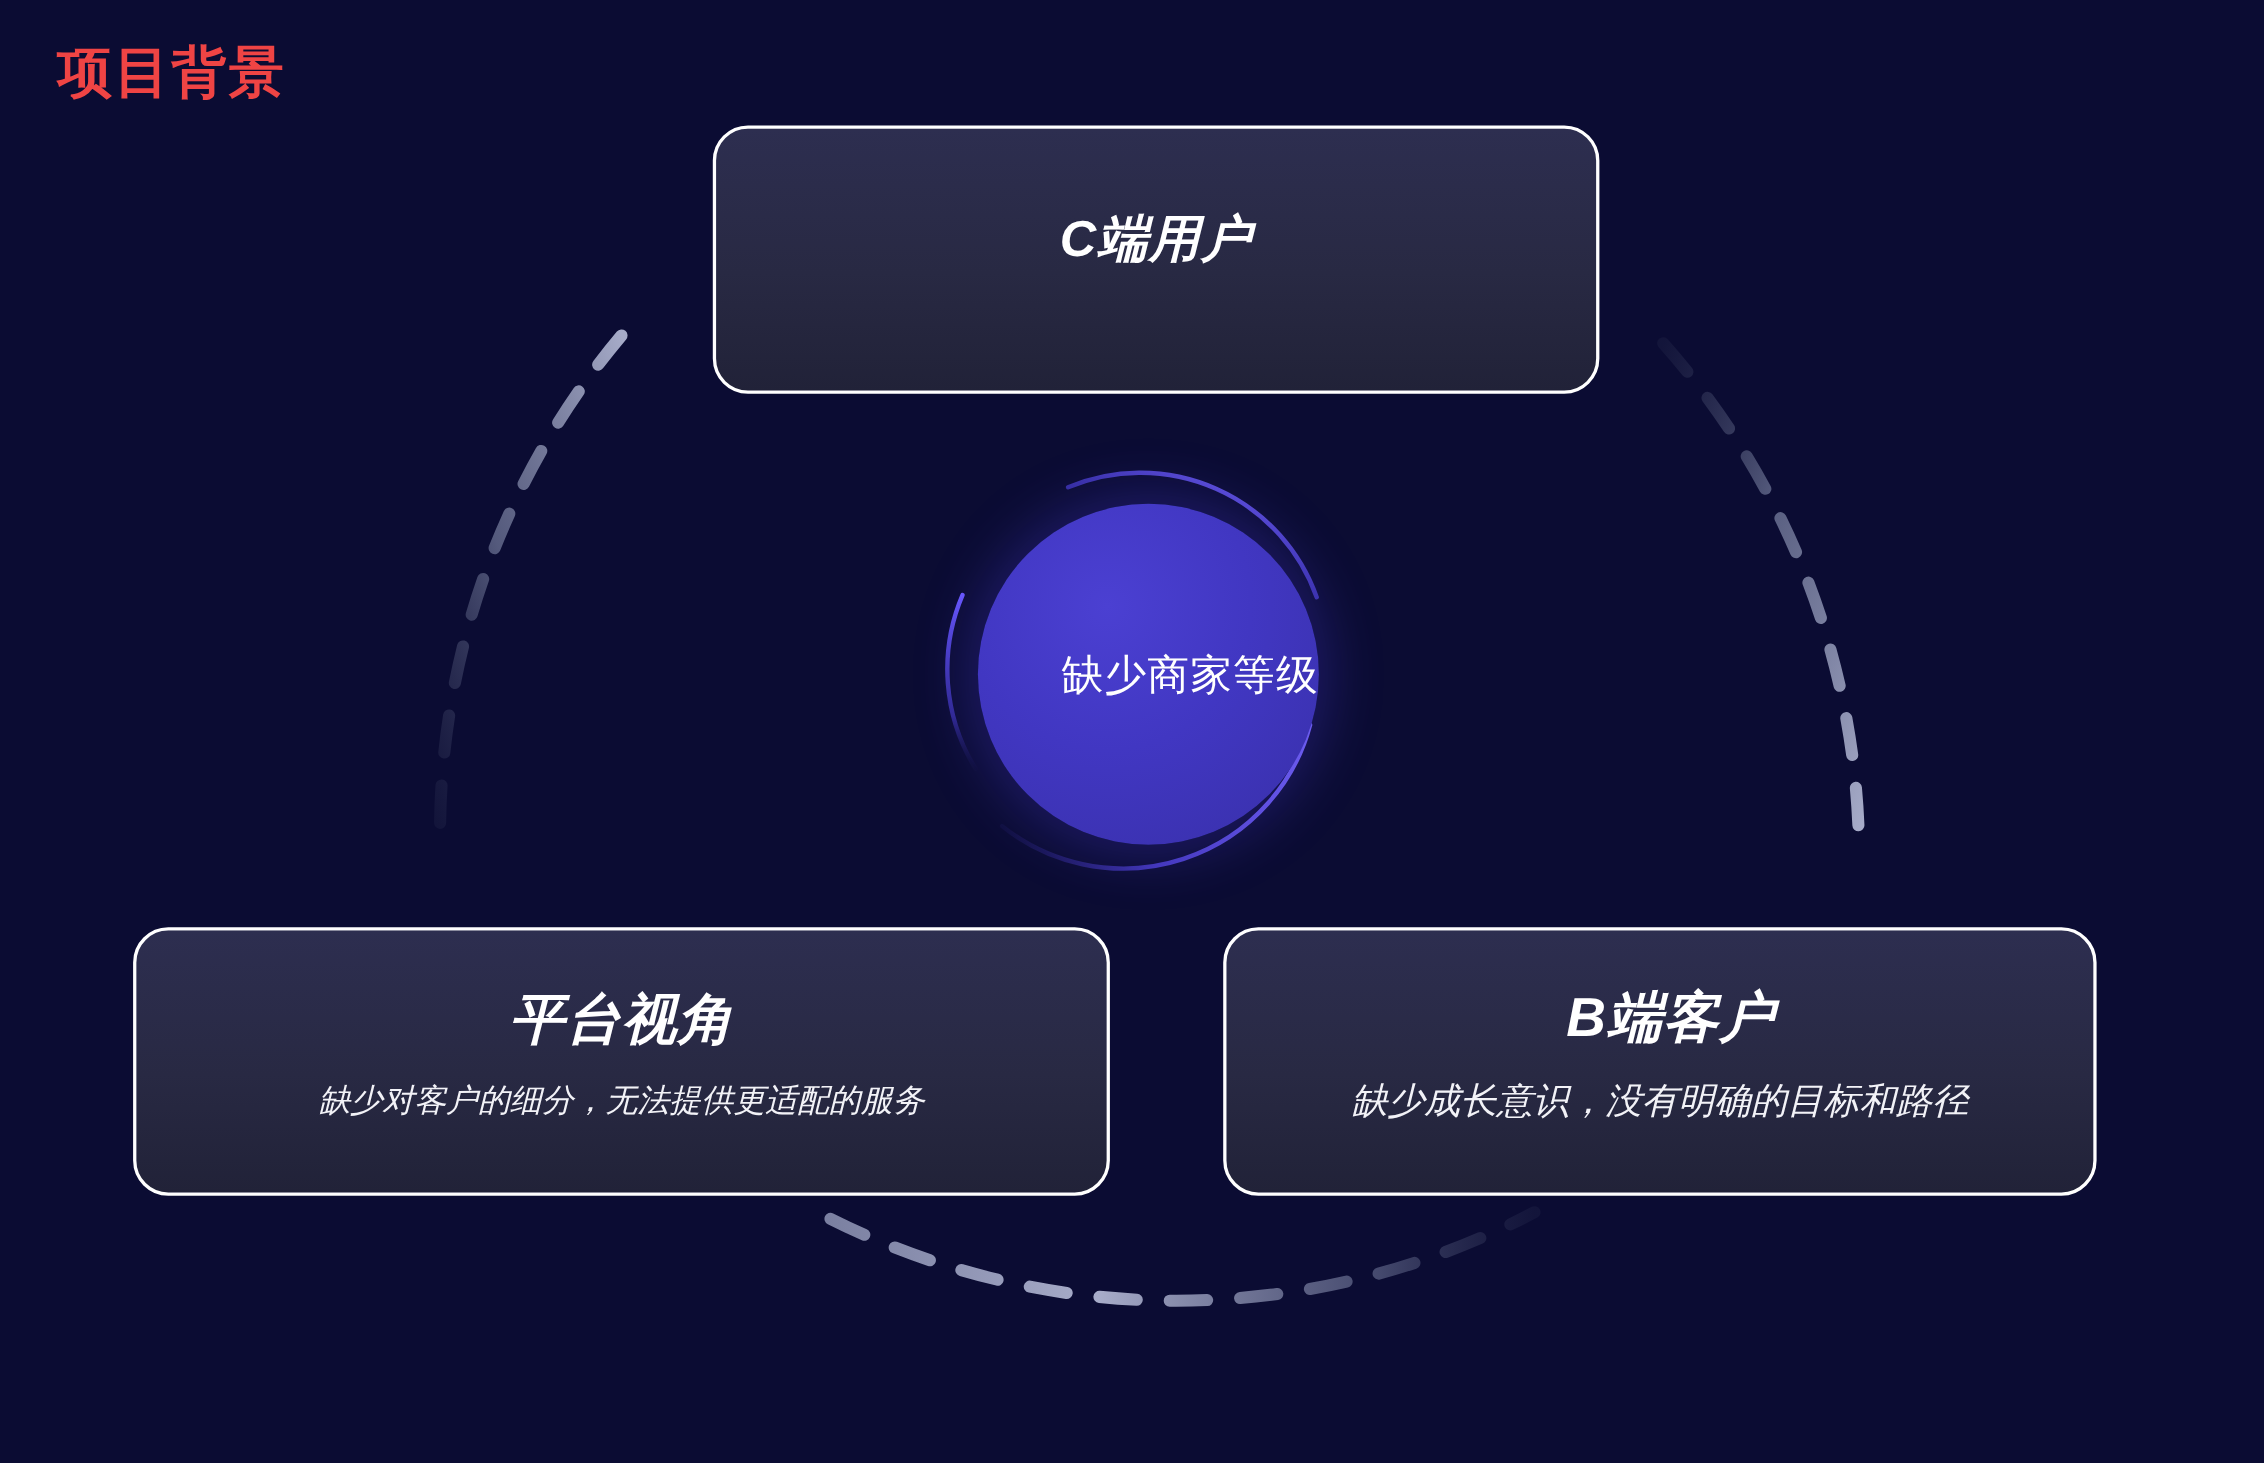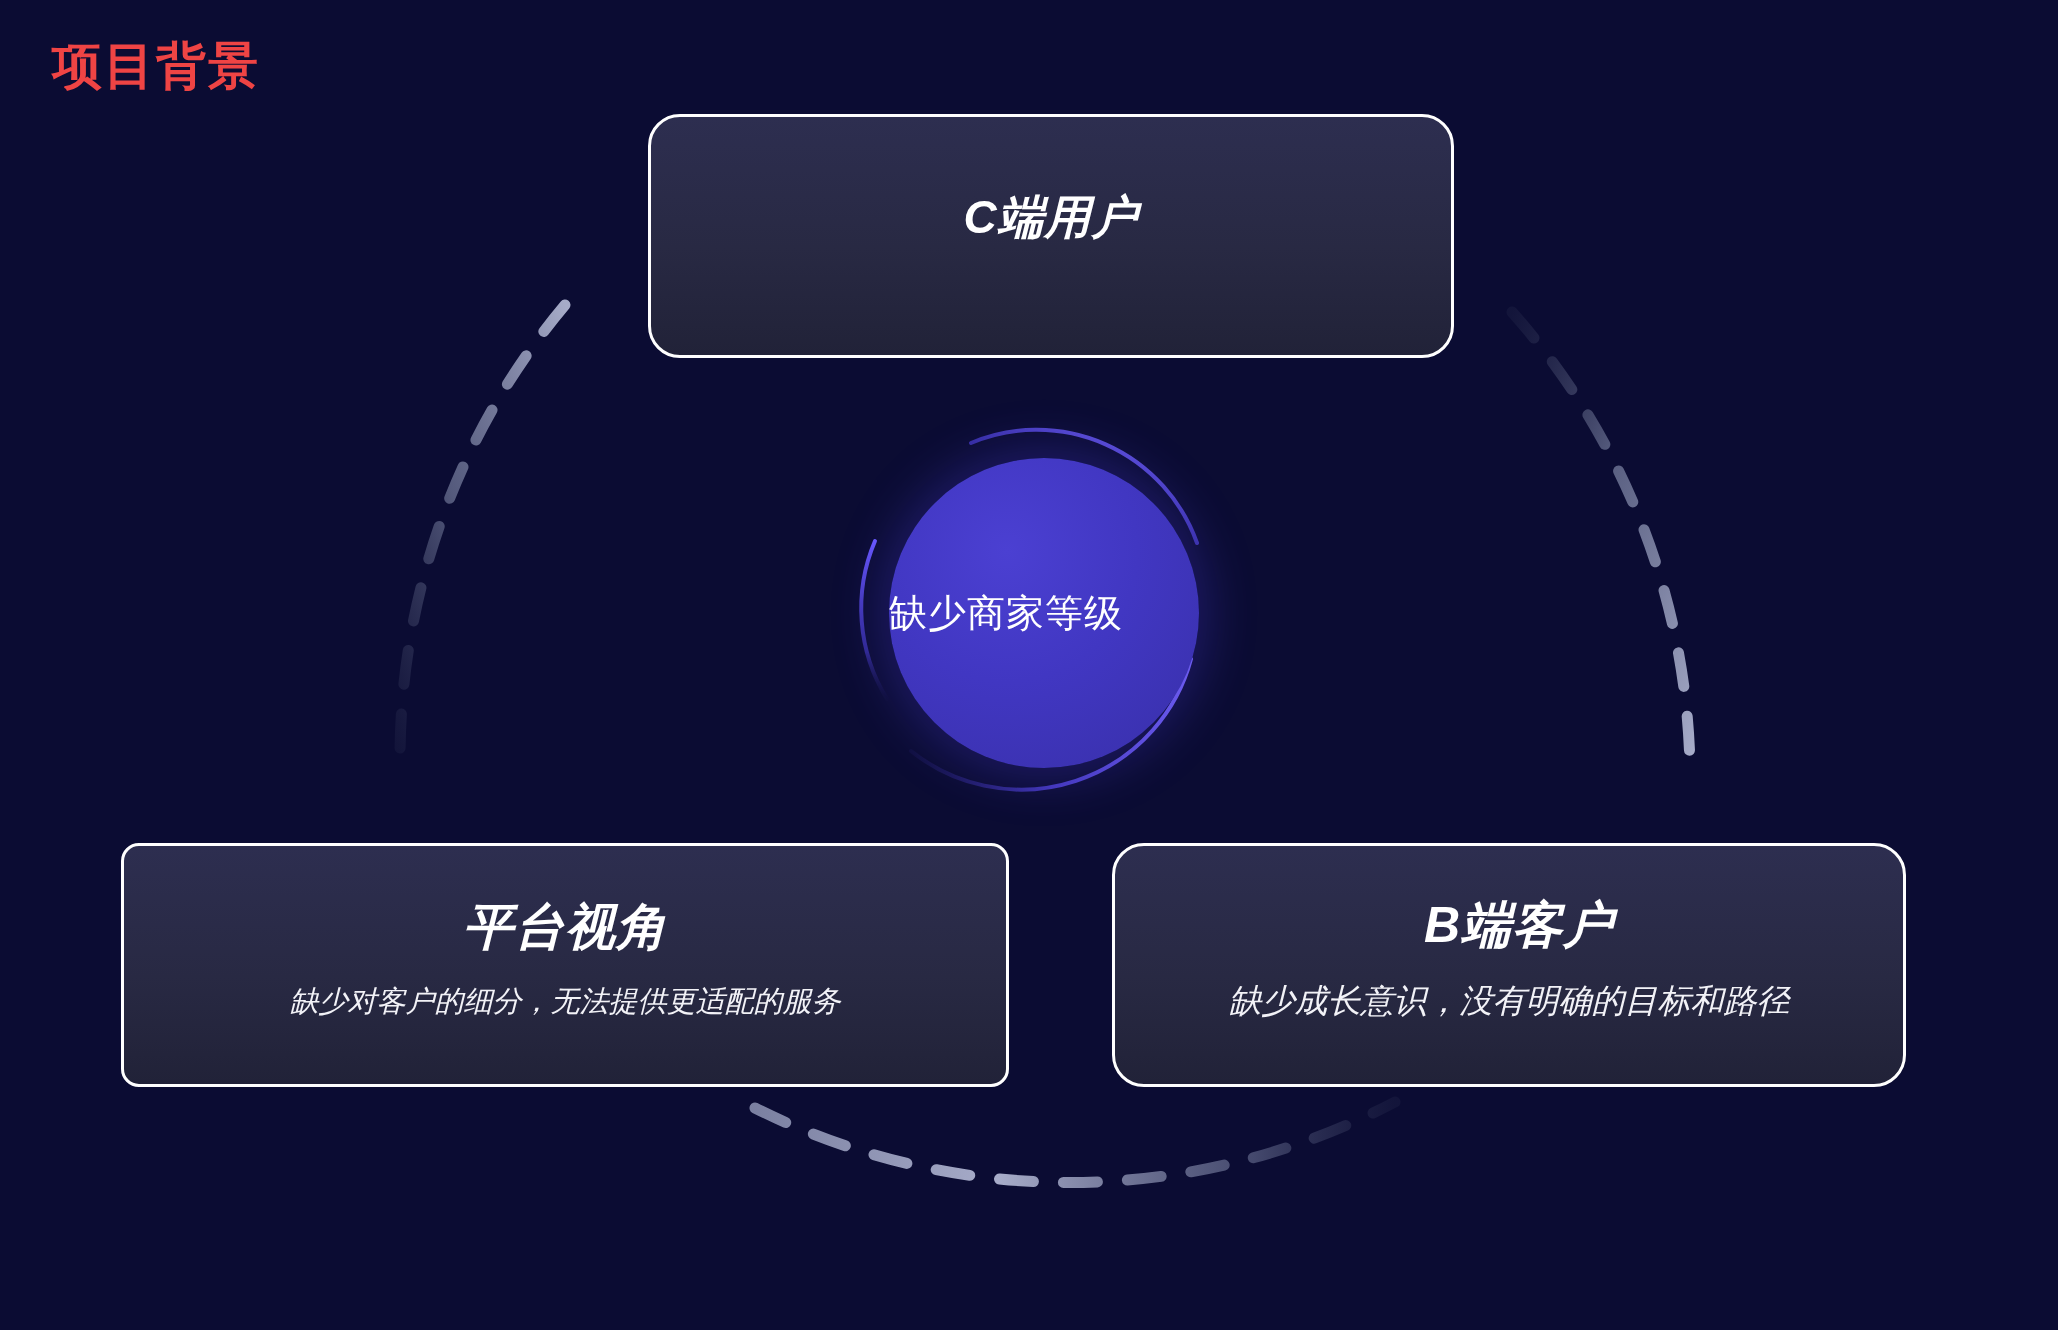--- a/index.html
+++ b/index.html
@@ -79,21 +79,20 @@
   }
   #card-c-user .card-title { font-size: 46px; margin-bottom: 26px; }
   #card-c-user .card-desc  { font-size: 33px; }
 
   
   #card-platform {
     left: 121px;
     top: 843px;
     width: 888px;
     height: 244px;
-    border-radius: 18px;
   }
   #card-platform .card-title { font-size: 50px; margin-bottom: 26px; }
   #card-platform .card-desc  { font-size: 29px; }
 
   
   #card-b-client {
     left: 1112px;
     top: 843px;
     width: 794px;
     height: 244px;
@@ -119,21 +118,21 @@
     position: absolute;
     left: 36px;
     top: 45px;
     width: 310px;
     height: 310px;
     border-radius: 50%;
     background: radial-gradient(circle at 38% 30%, #4b40d2 0%, #4137c2 45%, #382fa8 100%);
     box-shadow: 0 0 48px 10px rgba(72, 58, 214, 0.30);
     display: flex;
     align-items: center;
-    justify-content: flex-start;
+    justify-content: flex-end;
   }
   #hub-label {
     color: #ffffff;
     font-size: 38px;
     font-weight: 500;
     letter-spacing: 1px;
     white-space: nowrap;
     text-align: center;
   }
 </style>

